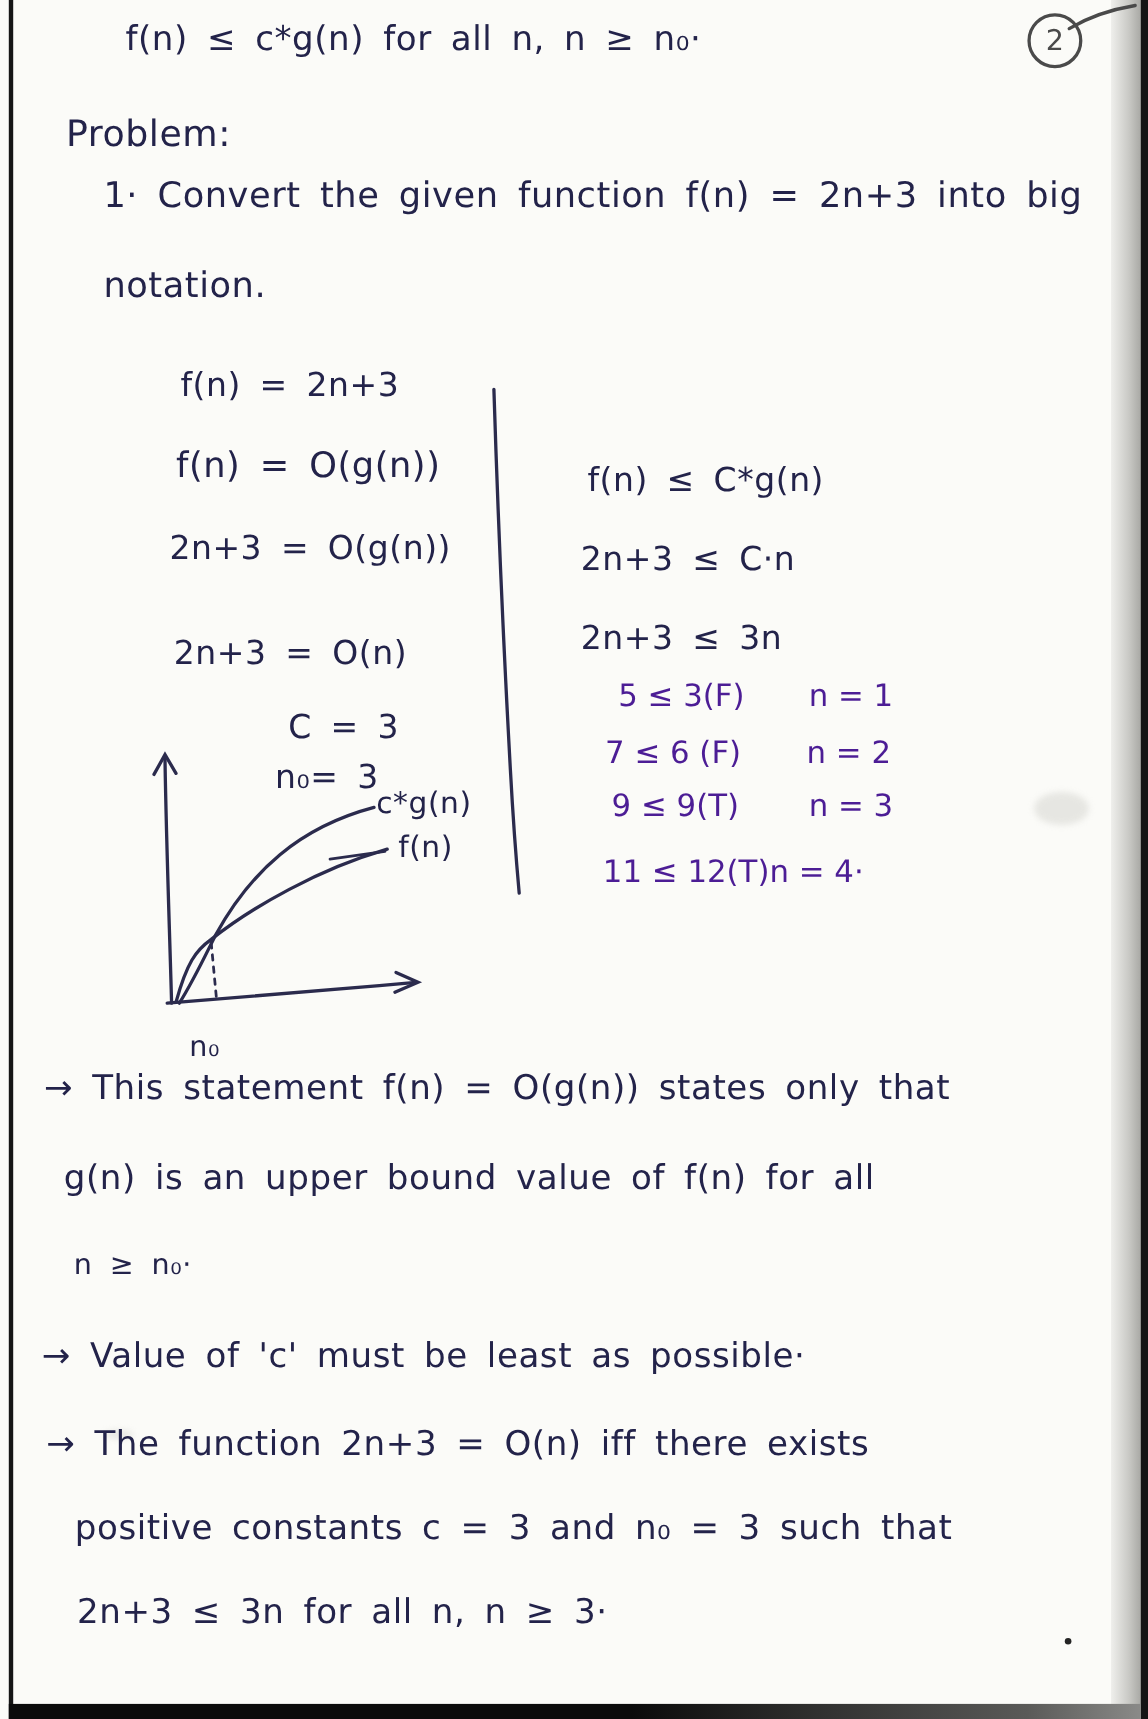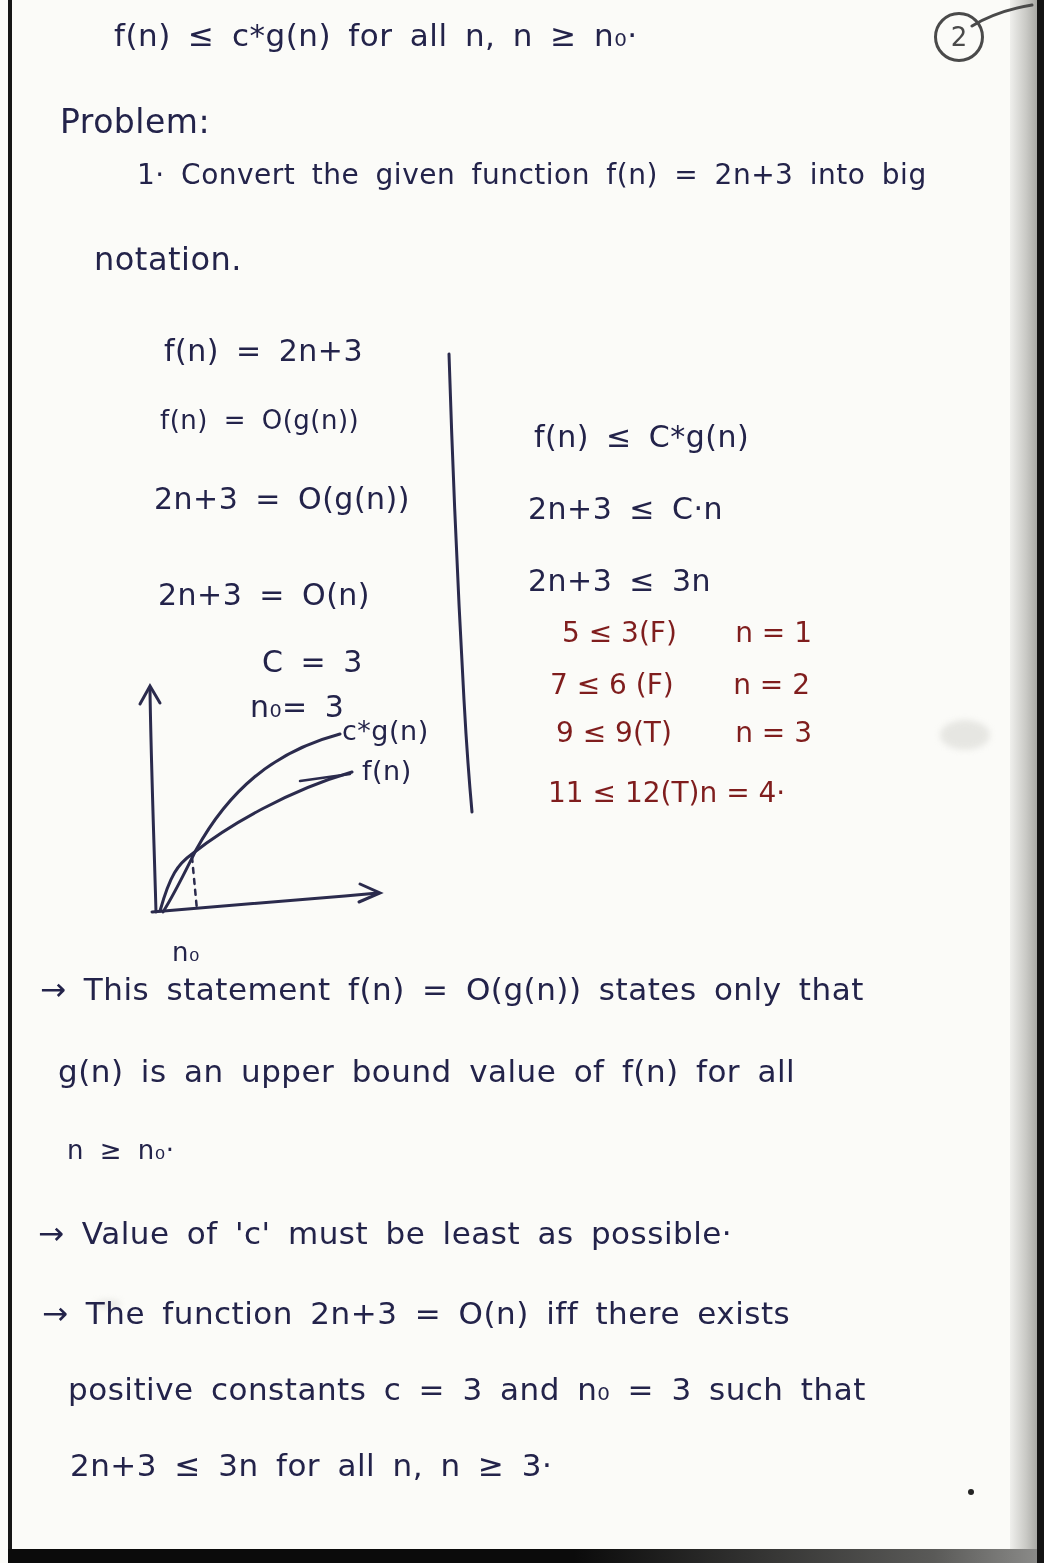--- a/index.html
+++ b/index.html
@@ -18,21 +18,21 @@
     background:linear-gradient(to right,#efefec,#c9c9c5 60%,#a9a9a5);}
   #right-black{left:1037px;top:0;width:7px;height:1563px;background:#141414;}
   #bottom-black{left:8px;top:1549px;width:1029px;height:14px;
     background:linear-gradient(to right,#0b0b0b 55%,#5a5a58 90%,#8a8a88);}
   #page-circle{
     position:absolute;left:934px;top:12px;width:44px;height:44px;
     border:3px solid #4a4a4a;border-radius:50%;
     display:flex;align-items:center;justify-content:center;
     color:#4a4a4a;font-size:26px;
   }
-  .row{position:absolute;display:flex;color:#7f1d1d;}
+  .row{position:absolute;display:flex;color:#4c1d95;}
   .row .ineq{display:inline-block;}
   .row .ncase{display:inline-block;}
   svg{position:absolute;left:0;top:0;pointer-events:none;}
   .dot{position:absolute;background:#242424;border-radius:50%;}
   .smudge{position:absolute;background:#d9d9d4;border-radius:50%;filter:blur(3px);opacity:.6;}
 </style>
 </head>
 <body>
 
 <div class="edge" id="left-line"></div>
@@ -43,25 +43,25 @@
 <div class="smudge" style="left:95px;top:1300px;width:26px;height:8px;"></div>
 <div class="dot" style="left:968px;top:1489px;width:6px;height:6px;"></div>
 
 <div class="hw" style="left:78px;top:18px;font-size:31px;margin-left:36px;">f(n) ≤ c*g(n) for all n, n ≥ n₀·</div>
 
 <div id="page-circle">
   <span>2</span>
 </div>
 
 <div class="hw" style="left:60px;top:104px;font-size:33px;">Problem:</div>
-<div class="hw" style="left:94px;top:160px;font-size:28px;margin-left:43px;">1· Convert the given function  f(n) = 2n+3 into big</div>
+<div class="hw" style="left:94px;top:160px;font-size:32px;">1· Convert the given function  f(n) = 2n+3 into big</div>
 <div class="hw" style="left:94px;top:242px;font-size:32px;">notation.</div>
 
 <div class="hw" style="left:164px;top:334px;font-size:30px;">f(n) = 2n+3</div>
-<div class="hw" style="left:160px;top:406px;font-size:26px;">f(n) = O(g(n))</div>
+<div class="hw" style="left:160px;top:406px;font-size:32px;">f(n) = O(g(n))</div>
 <div class="hw" style="left:154px;top:482px;font-size:30px;">2n+3 = O(g(n))</div>
 <div class="hw" style="left:158px;top:578px;font-size:30px;">2n+3 = O(n)</div>
 <div class="hw" style="left:262px;top:645px;font-size:30px;">C = 3</div>
 <div class="hw" style="left:250px;top:690px;font-size:30px;font-weight:normal;">n₀= 3</div>
 
 <div class="hw" style="left:534px;top:420px;font-size:30px;">f(n) ≤ C*g(n)</div>
 <div class="hw" style="left:528px;top:492px;font-size:30px;">2n+3 ≤ C·n</div>
 <div class="hw" style="left:528px;top:554px;font-size:30px;margin-top:10px;">2n+3 ≤ 3n</div>
 
 <div class="row" style="left:562px;top:616px;width:250px;font-size:28px;justify-content:space-between;">

